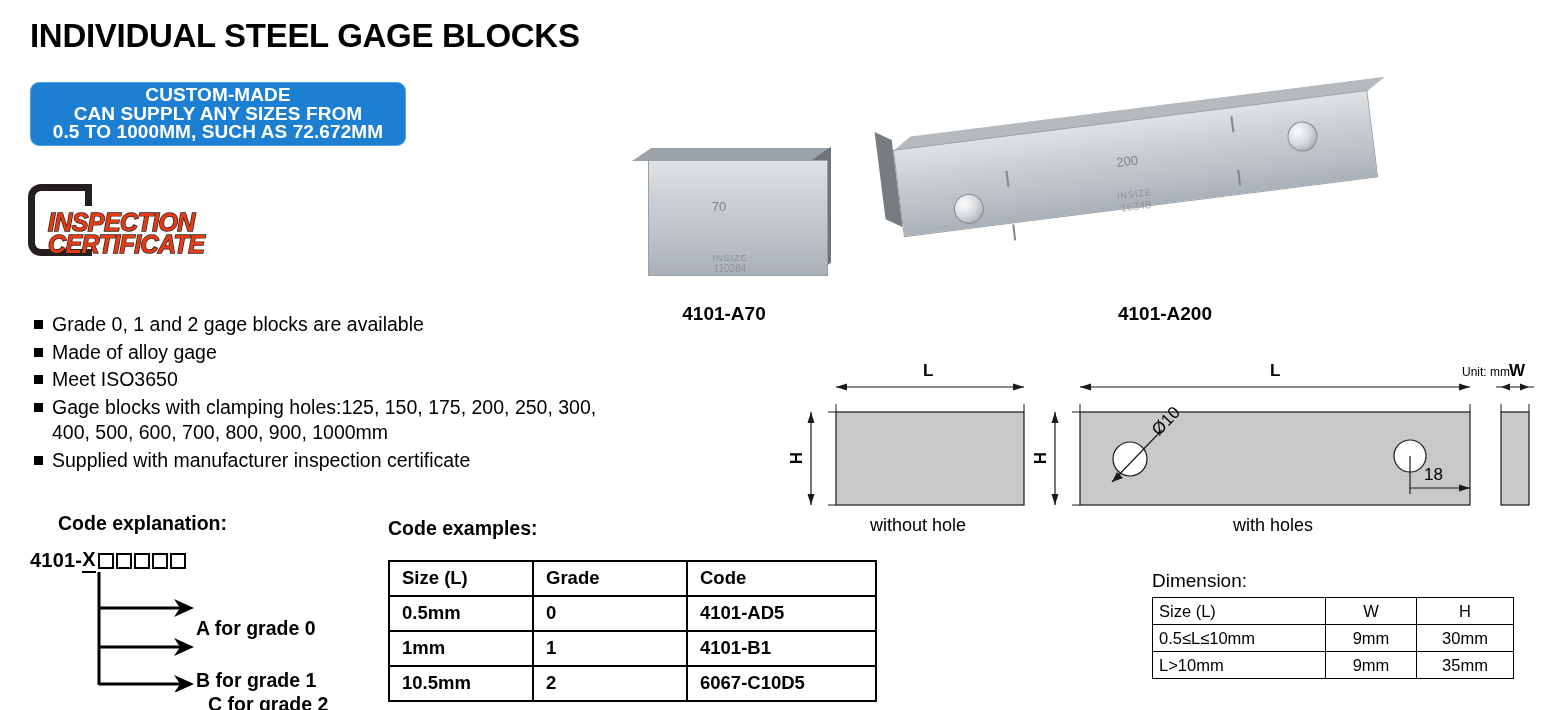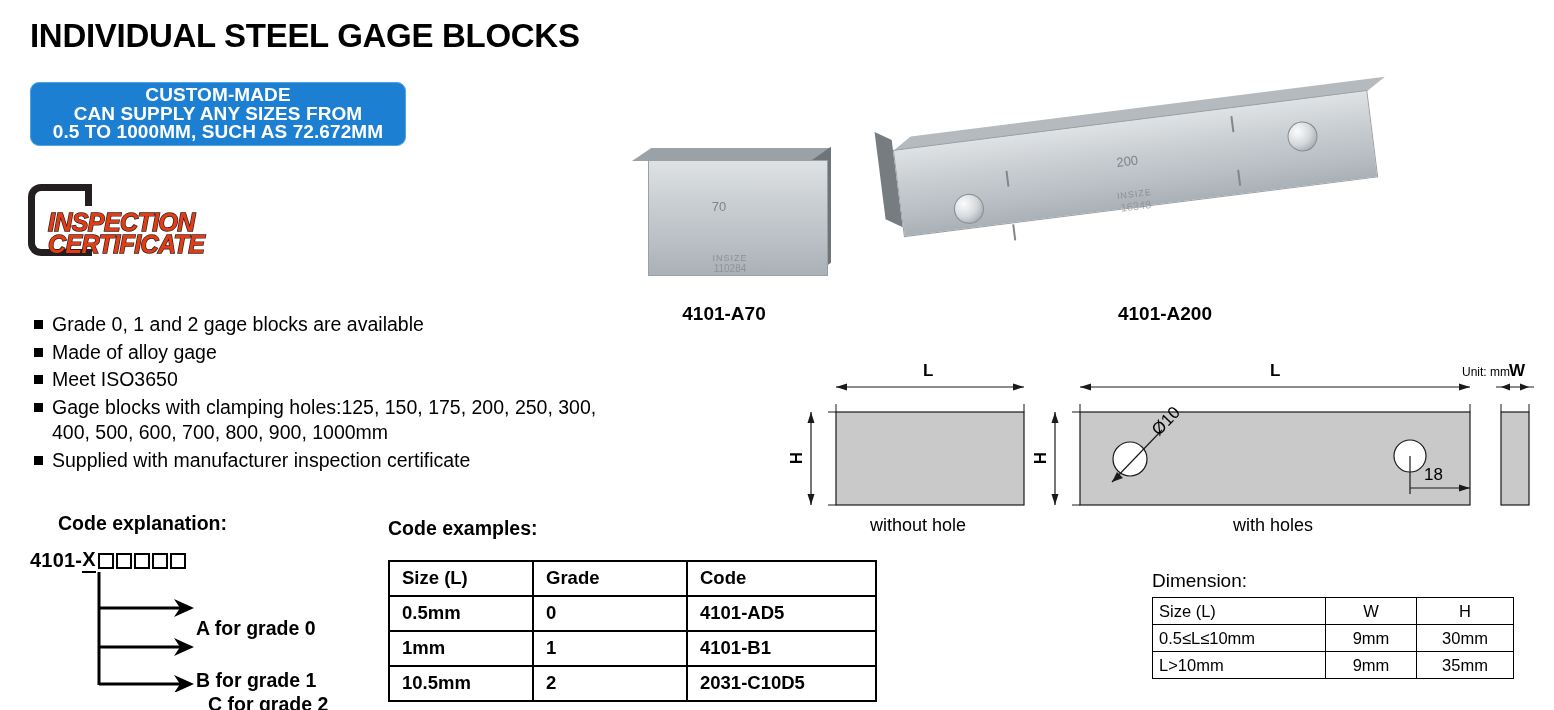--- a/index.html
+++ b/index.html
@@ -205,21 +205,21 @@
       <td>4101-AD5</td>
     </tr>
     <tr>
       <td>1mm</td>
       <td>1</td>
       <td>4101-B1</td>
     </tr>
     <tr>
       <td>10.5mm</td>
       <td>2</td>
-      <td>2031-C10D5</td>
+      <td>6067-C10D5</td>
     </tr>
   </tbody>
 </table>
 
 <div class="abs" id="photo-small">
   <div class="abs" id="sm-top"></div>
   <div class="abs" id="sm-side"></div>
   <div class="abs blk-face" id="sm-face">
     <div class="engrave" id="sm-num">70</div>
     <div class="engrave" id="sm-brand">INSIZE</div>

